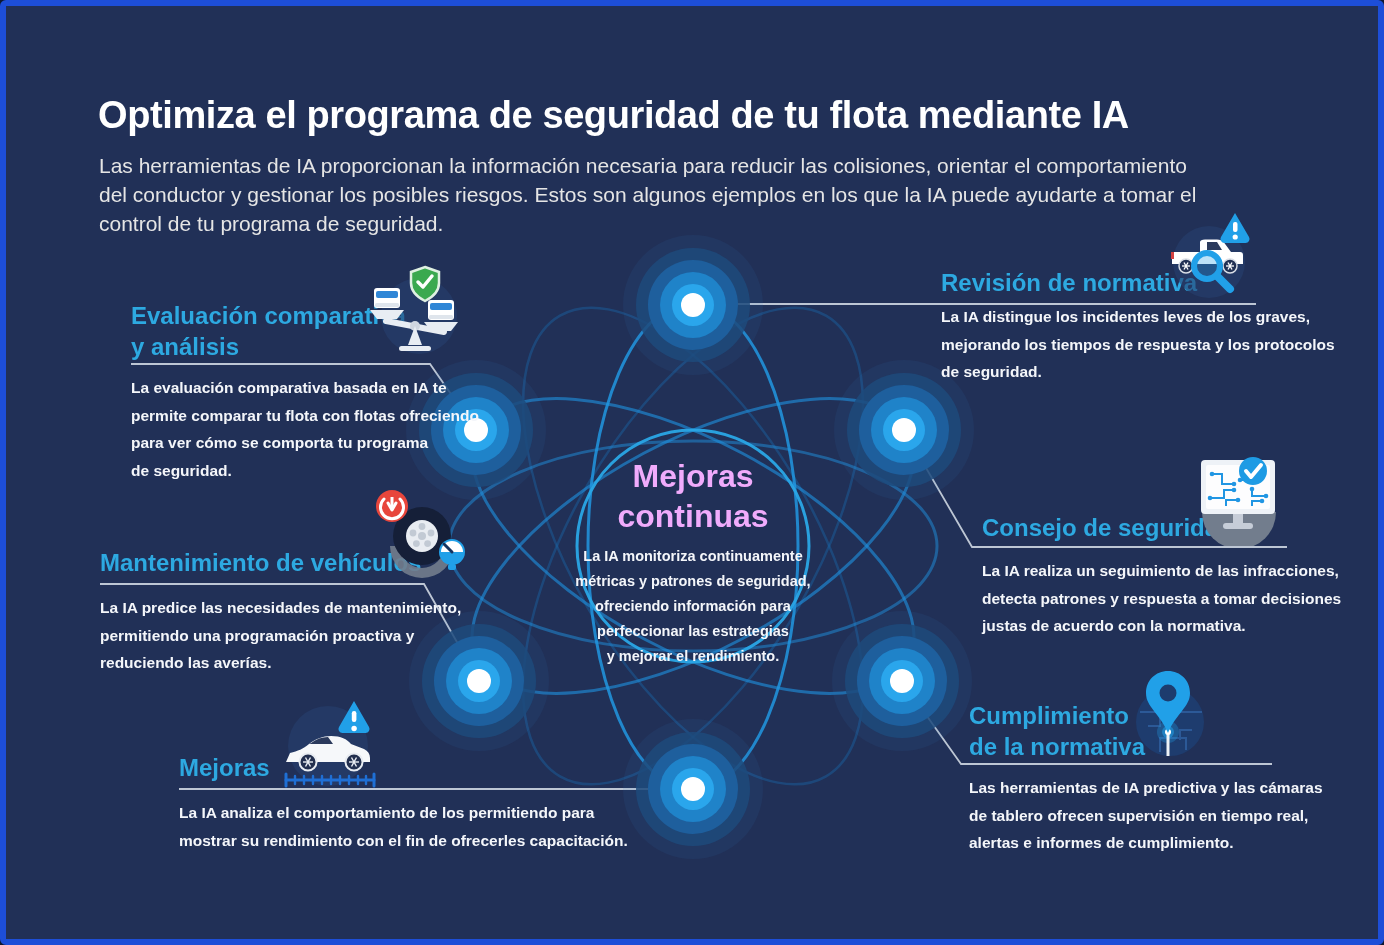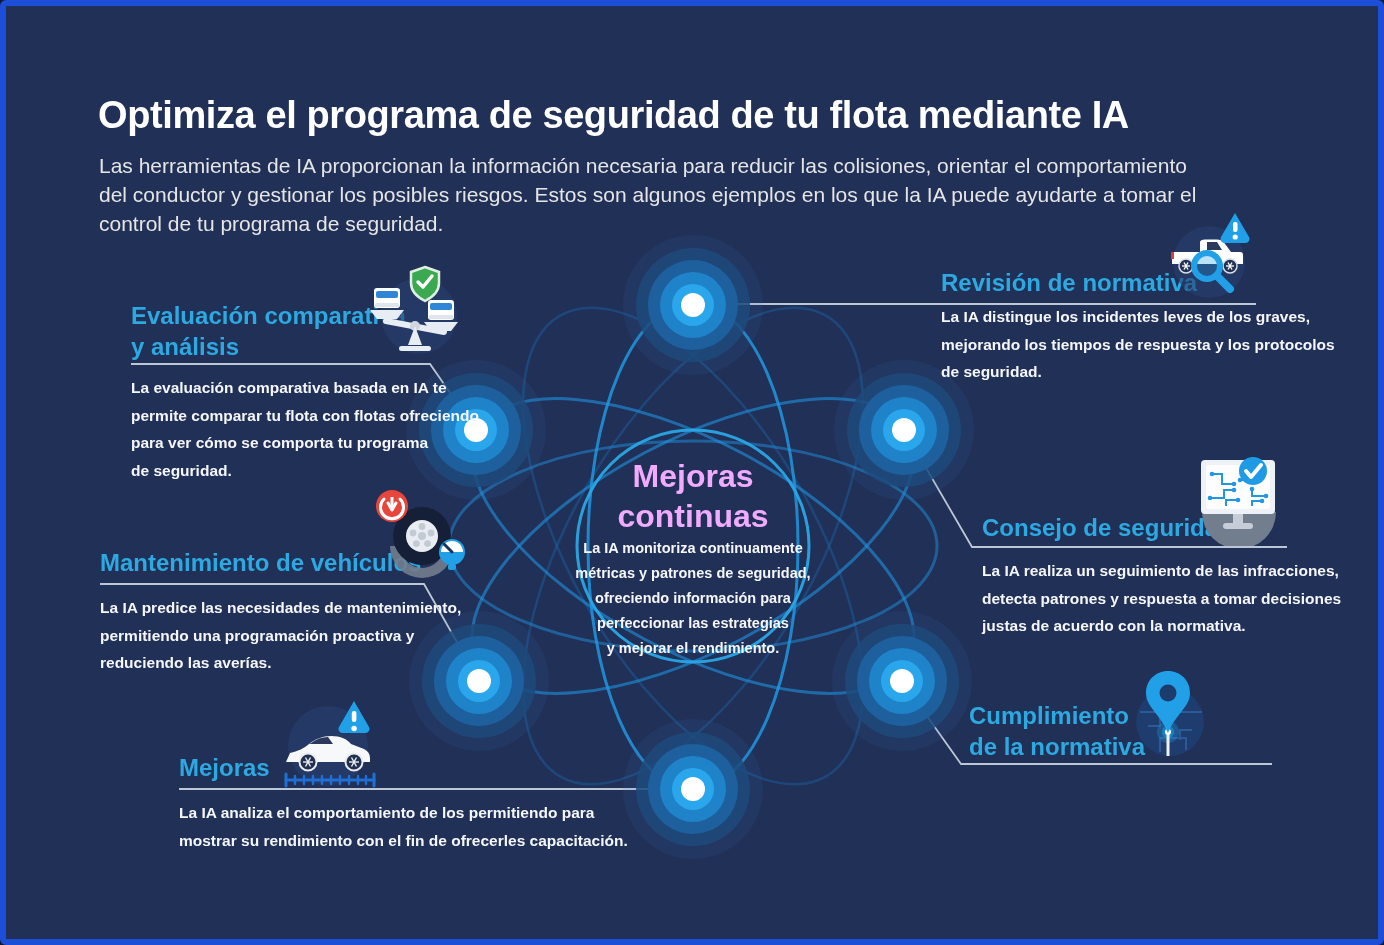--- a/index.html
+++ b/index.html
@@ -22,21 +22,21 @@
   .sec-body{
     font-size:15.5px;font-weight:700;color:#f4f6fa;line-height:1.78;white-space:pre-line;
   }
   .center-box{
     left:567px;top:450px;width:240px;text-align:center;
   }
   .center-title{
     font-size:32px;font-weight:700;color:#f0abfc;line-height:1.25;white-space:pre-line;
   }
   .center-body{
-    margin-top:0;font-size:14.5px;font-weight:700;color:#f4f6fa;line-height:1.72;white-space:pre-line;
+    margin-top:8px;font-size:14.5px;font-weight:700;color:#f4f6fa;line-height:1.72;white-space:pre-line;
   }
   svg{display:block;}
   .diagram{left:0;top:0;}
 </style>
 </head>
 <body>
 
 <div class="stage">
 
   <svg class="abs diagram" width="1384" height="945" viewBox="0 0 1384 945">
@@ -268,20 +268,23 @@
           <line x1="62" y1="78" x2="62" y2="86"></line>
         <line x1="71" y1="78" x2="71" y2="86"></line>
           <line x1="80" y1="78" x2="80" y2="86"></line>
         <line x1="88" y1="78" x2="88" y2="86"></line>
       </g>
     </svg>
   </div>
 
   <div class="abs sec-title" style="left:963px;top:694px">Cumplimiento
 de la normativa</div>
+  <div class="abs sec-body" style="left:963px;top:768px">Las herramientas de IA predictiva y las cámaras
+de tablero ofrecen supervisión en tiempo real,
+alertas e informes de cumplimiento.</div>
   <div class="abs" style="left:1122px;top:662px">
     <svg width="86" height="94" viewBox="0 0 86 94">
       <circle cx="42" cy="54" r="34" fill="#1e3c6e"></circle>
       <g stroke="#2f5f9f" stroke-width="2" fill="none" opacity="0.85">
         <path d="M12 44 h20 v14 h-12"></path>
         <path d="M52 28 v16 h22"></path>
         <path d="M32 84 v-14 h26 v12"></path>
         <path d="M64 62 h-12 v10"></path>
       </g>
       <circle cx="40" cy="64" r="11" fill="#21a0e8" opacity="0.30"></circle>

